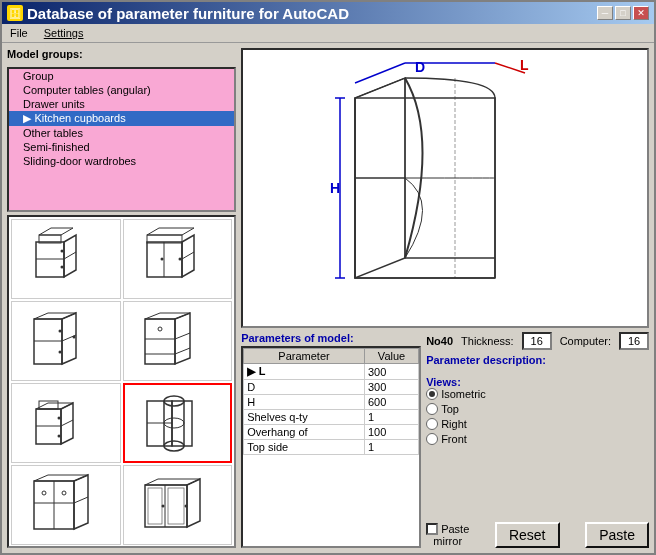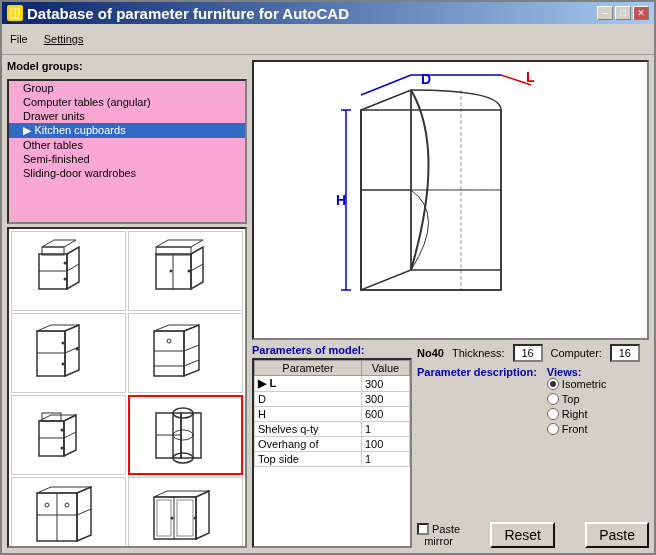--- a/index.html
+++ b/index.html
@@ -60,21 +60,21 @@
       border-left-color: #fff;
       font-size: 9px;
       display: flex;
       align-items: center;
       justify-content: center;
       cursor: pointer;
     }
     .title-btn.close { background: #c75050; color: white; }
     .menu-bar {
       background: #d4d0c8;
-      padding: 8px 5px;
+      padding: 2px 5px;
       display: flex;
       gap: 10px;
       border-bottom: 1px solid #999;
     }
     .menu-item {
       cursor: pointer;
       padding: 1px 3px;
       text-decoration: underline;
     }
     .menu-item:first-child { text-decoration: none; }
@@ -149,21 +149,21 @@
       align-items: center;
       justify-content: center;
       position: relative;
     }
     .bottom-section {
       display: flex;
       gap: 5px;
       flex: 1;
     }
     .params-panel {
-      width: 160px;
+      width: 180px;
       display: flex;
       flex-direction: column;
     }
     .params-label {
       color: #0000aa;
       font-weight: bold;
       margin-bottom: 2px;
     }
     .params-table-container {
       border: 2px inset #808080;
@@ -276,20 +276,21 @@
       background: #d4d0c8;
       border: 2px outset #fff;
       border-bottom-color: #666;
       border-right-color: #666;
       cursor: pointer;
       font-size: 14px;
     }
     .info-desc-row {
       display: flex;
       gap: 10px;
+      flex-direction: column;
     }
     
     ::-webkit-scrollbar { width: 16px; }
     ::-webkit-scrollbar-track { background: #d4d0c8; }
     ::-webkit-scrollbar-thumb { background: #b0aca0; border: 1px solid #999; }
     ::-webkit-scrollbar-button { background: #d4d0c8; border: 1px solid #999; height: 16px; }
   </style>
 </head>
 <body>
 

